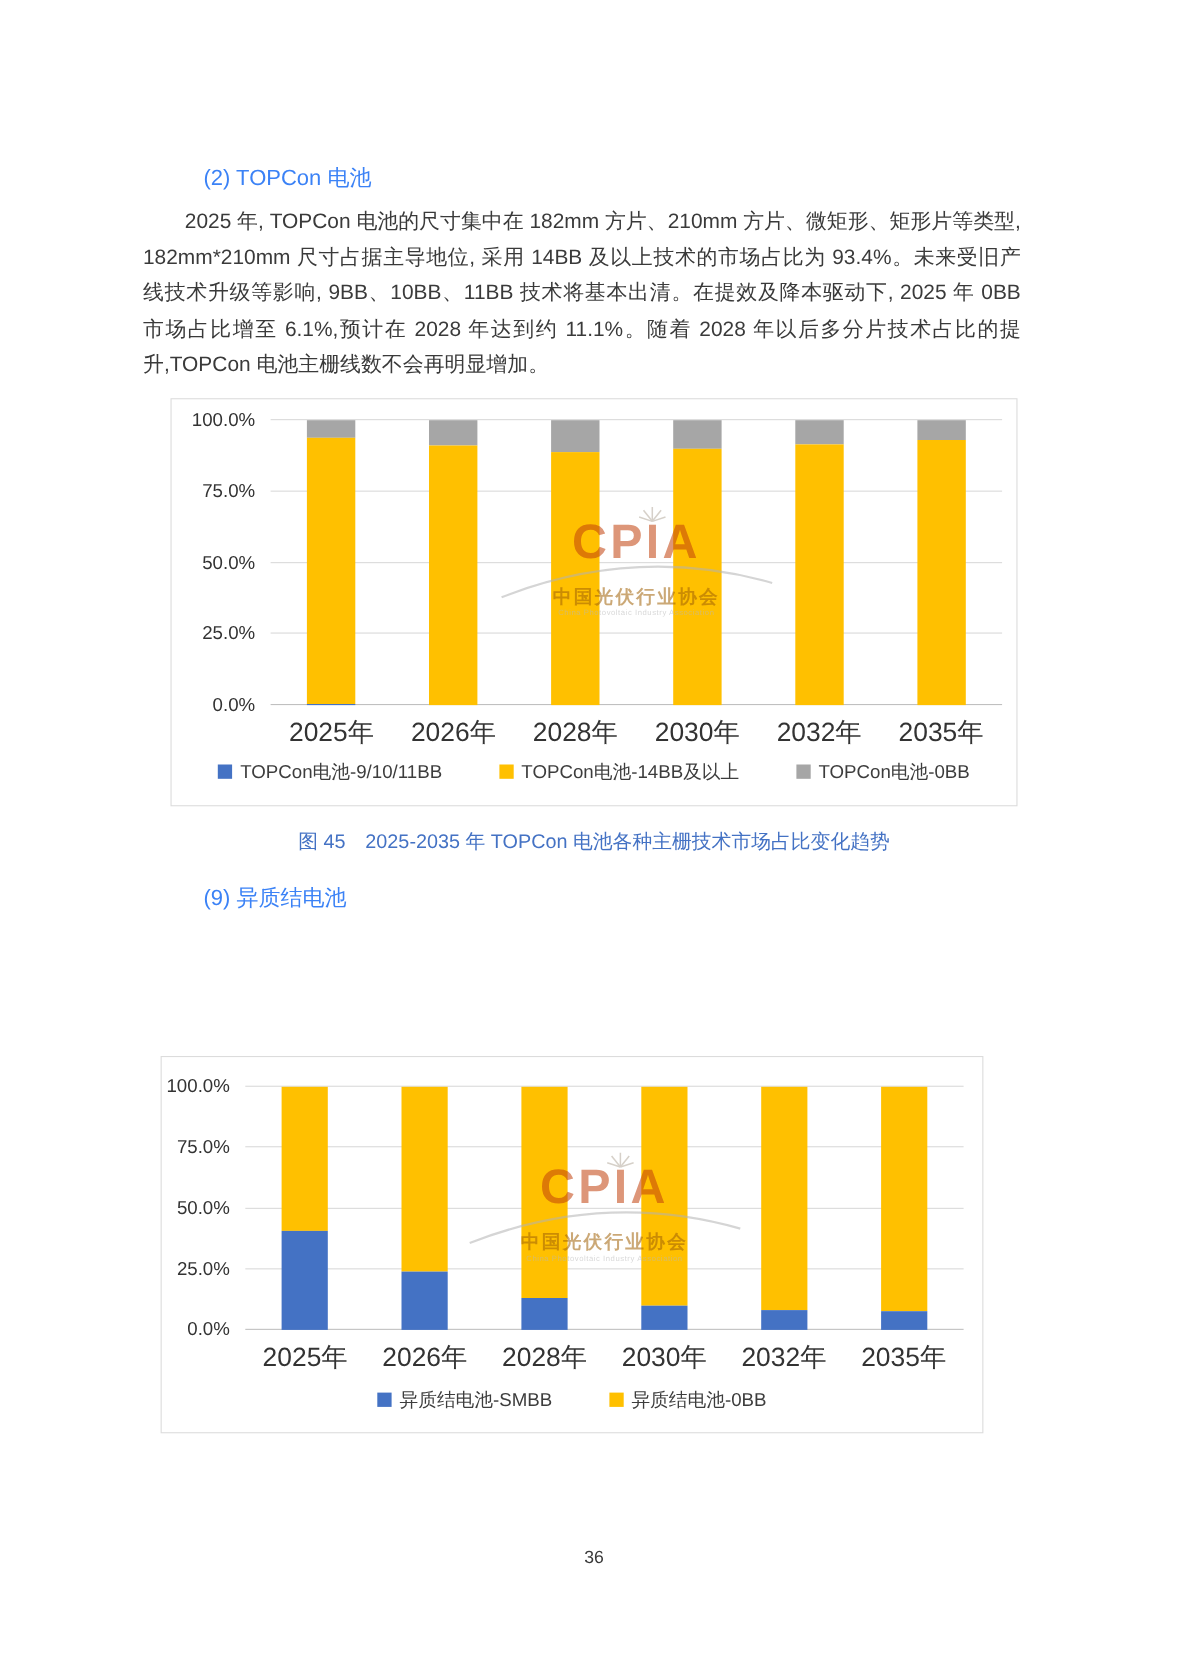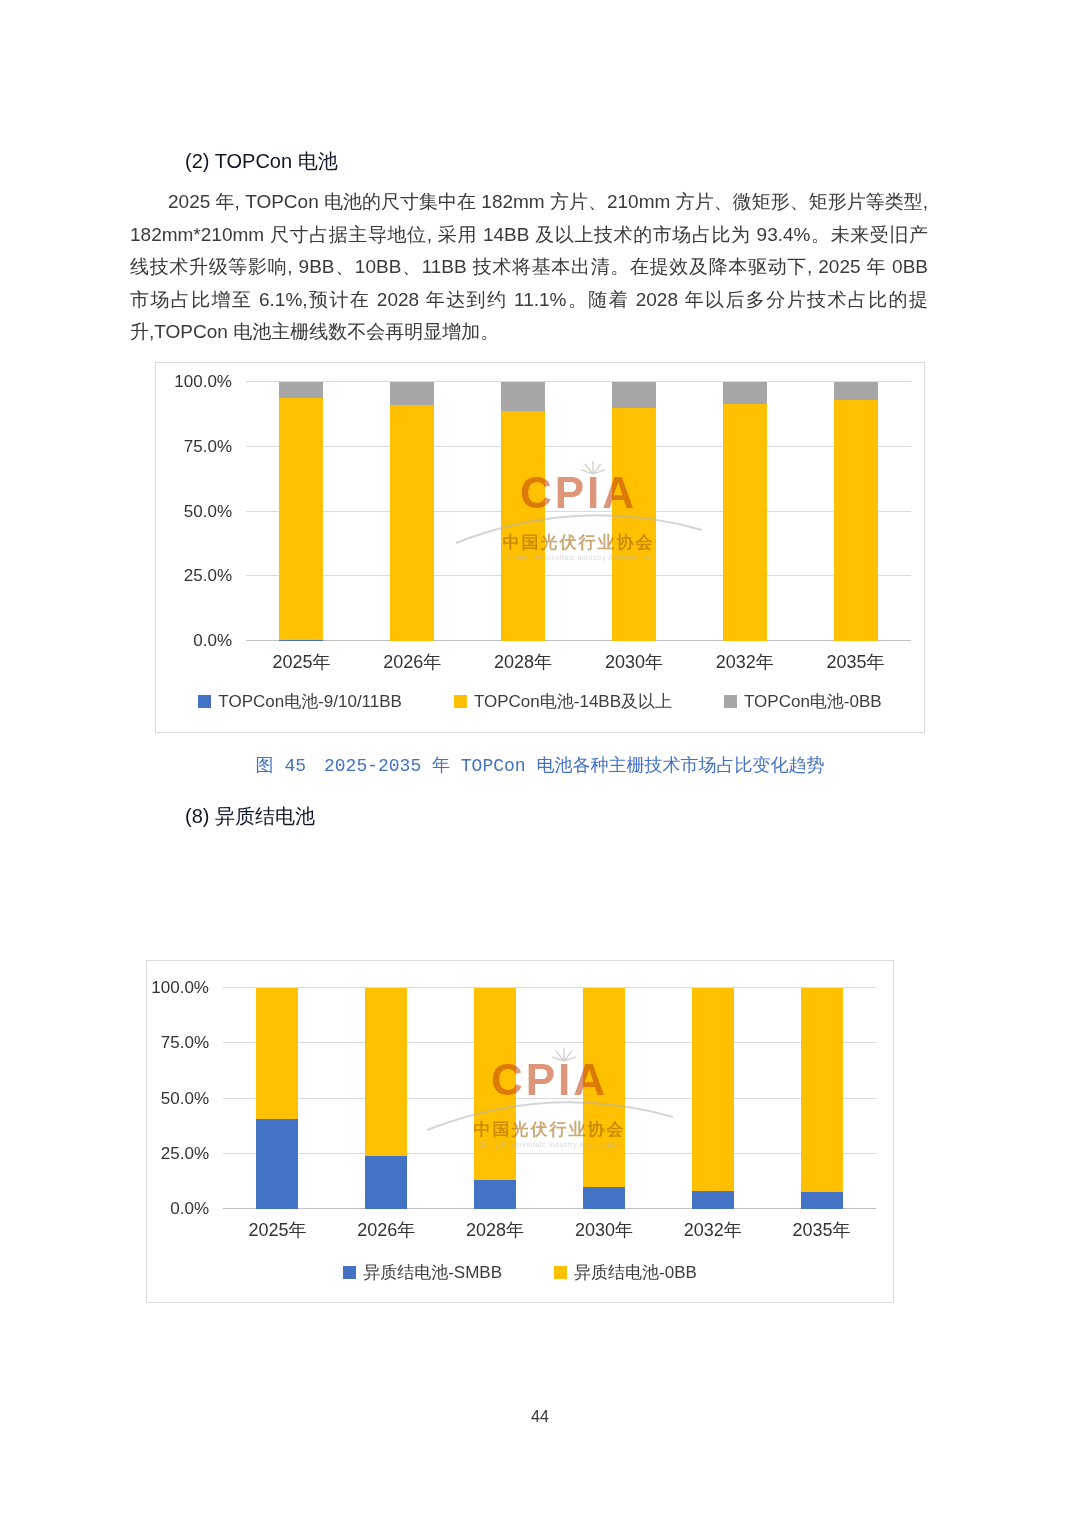--- a/index.html
+++ b/index.html
@@ -1,19 +1,19 @@
 <!DOCTYPE html>
 <html><head>
 <meta charset="utf-8">
 <style>
   html,body{margin:0;padding:0;background:#ffffff;}
   body{font-family:"Liberation Sans","DejaVu Sans",sans-serif;color:#3a3a3a;}
   .page{position:relative;width:1080px;height:1527px;background:#ffffff;overflow:hidden;}
 
-  .h-num{position:absolute;left:185px;font-size:20px;font-weight:400;color:#0f172a;}
+  .h-num{position:absolute;left:185px;font-size:20px;font-weight:400;color:#3b82f6;}
   .para{position:absolute;left:130px;width:798px;font-size:19px;text-align:justify;
         text-indent:2em;color:#3a3a3a;}
   .para-1{top:186px;line-height:32.5px;}
   .para-2{top:845px;line-height:37px;}
   .h1{top:148px;} .h2{top:803px;}
 
   
   .figure{position:absolute;border:1.5px solid #dcdcdc;background:#fff;box-sizing:border-box;}
   .figure-1{left:155px;top:362px;width:770px;height:371px;}
   .figure-2{left:146px;top:960px;width:748px;height:343px;}
@@ -32,39 +32,39 @@
   .bars{position:absolute;inset:0;display:flex;z-index:1;}
   .barcol{flex:1;display:flex;align-items:flex-end;justify-content:center;height:100%;}
   .bar{height:100%;display:flex;flex-direction:column-reverse;}
   .figure-1 .bar{width:44px;}
   .figure-2 .bar{width:42px;}
   .seg{width:100%;flex:none;}
 
   .xlabels{position:absolute;display:flex;}
   .figure-1 .xlabels{left:90px;top:287px;width:665px;}
   .figure-2 .xlabels{left:76px;top:257px;width:653px;}
-  .xtick{flex:1;text-align:center;font-size:18px;color:#333;}
+  .xtick{flex:1;text-align:center;font-size:24px;color:#333;}
 
   .legend{position:absolute;left:0;right:0;display:flex;justify-content:center;gap:52px;}
   .figure-1 .legend{top:327px;}
   .figure-2 .legend{top:300px;}
   .lg-item{display:flex;align-items:center;gap:7px;font-size:17px;color:#3d3d3d;}
   .swatch{width:13px;height:13px;flex:none;}
 
   
   .watermark{position:absolute;left:50%;top:50%;transform:translate(-50%,-52%);
              z-index:2;opacity:0.55;text-align:center;pointer-events:none;width:260px;}
   .wm-rays{display:block;margin:0 auto -4px auto;position:relative;left:14px;}
   .wm-acronym{font-size:44px;font-weight:bold;letter-spacing:3px;color:#c2410c;line-height:1;}
   .wm-arc{display:block;margin:-30px auto -14px auto;}
   .wm-cn{font-size:17px;font-weight:bold;letter-spacing:2px;color:#a16207;}
   .wm-en{font-size:7px;color:#b8b8b8;letter-spacing:0.5px;}
 
   .caption{position:absolute;left:0;width:1080px;text-align:center;font-size:18px;color:#4472c4;}
-  .caption-1{top:753px;font-family:Liberation Mono, monospace;} .caption-2{top:1318px;}
+  .caption-1{top:753px;} .caption-2{top:1318px;}
   .caption .cap-label{margin-right:18px;}
 
   .pagenum{position:absolute;left:0;top:1408px;width:1080px;text-align:center;
            font-size:16px;color:#3a3a3a;}
 </style>
 </head>
 <body>
 
 <div class="page">
 
@@ -169,21 +169,21 @@
           <span class="swatch" style="background: rgb(166, 166, 166);"></span>
           <span>TOPCon电池-0BB</span>
         </div>
       </div>
   </div>
 
   <div class="caption caption-1">
     <span class="cap-label">图 45</span><span>2025-2035 年 TOPCon 电池各种主栅技术市场占比变化趋势</span>
   </div>
 
-  <div class="h-num h2">(8) 异质结电池</div>
+  <div class="h-num h2">(9) 异质结电池</div>
 
 
   <div class="figure figure-2">
     <div class="ylabels">
         <div class="ytick" style="bottom: 0%;">0.0%</div>
         <div class="ytick" style="bottom: 25%;">25.0%</div>
         <div class="ytick" style="bottom: 50%;">50.0%</div>
         <div class="ytick" style="bottom: 75%;">75.0%</div>
         <div class="ytick" style="bottom: 100%;">100.0%</div>
       </div>
@@ -263,15 +263,15 @@
           <span>异质结电池-SMBB</span>
         </div>
         <div class="lg-item">
           <span class="swatch" style="background: rgb(255, 192, 0);"></span>
           <span>异质结电池-0BB</span>
         </div>
       </div>
   </div>
 
 
-  <div class="pagenum">44</div>
+  <div class="pagenum">36</div>
 
 </div>
 
 </body></html>

